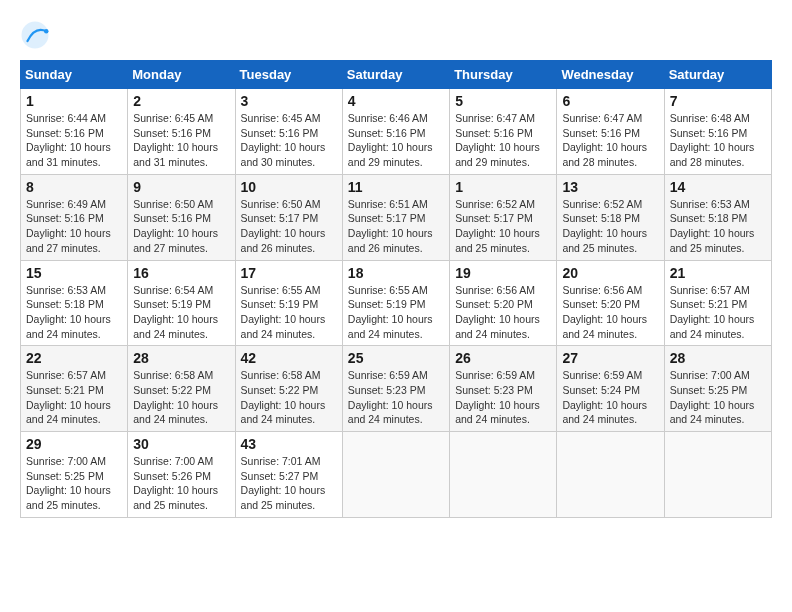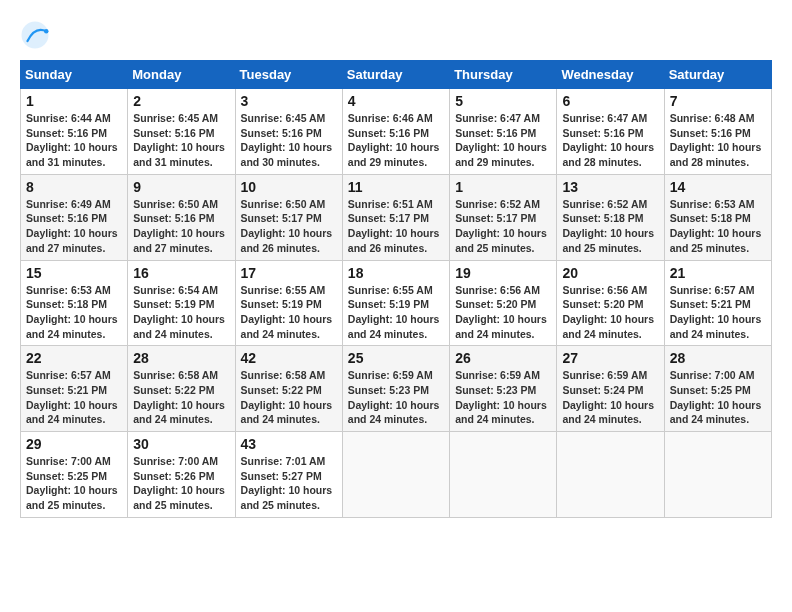--- a/index.html
+++ b/index.html
@@ -74,21 +74,20 @@
     .day-number {
       font-size: 14px;
       font-weight: bold;
       color: #1a1a1a;
       margin-bottom: 2px;
     }
     .day-info {
       color: #333;
       font-size: 10.5px;
       line-height: 1.4;
-      font-weight: bold;
     }
     td.empty {
       background: #f9f9f9;
     }
   </style>
 </head>
 <body>
 
 <div class="header-area">
   <div class="logo">

